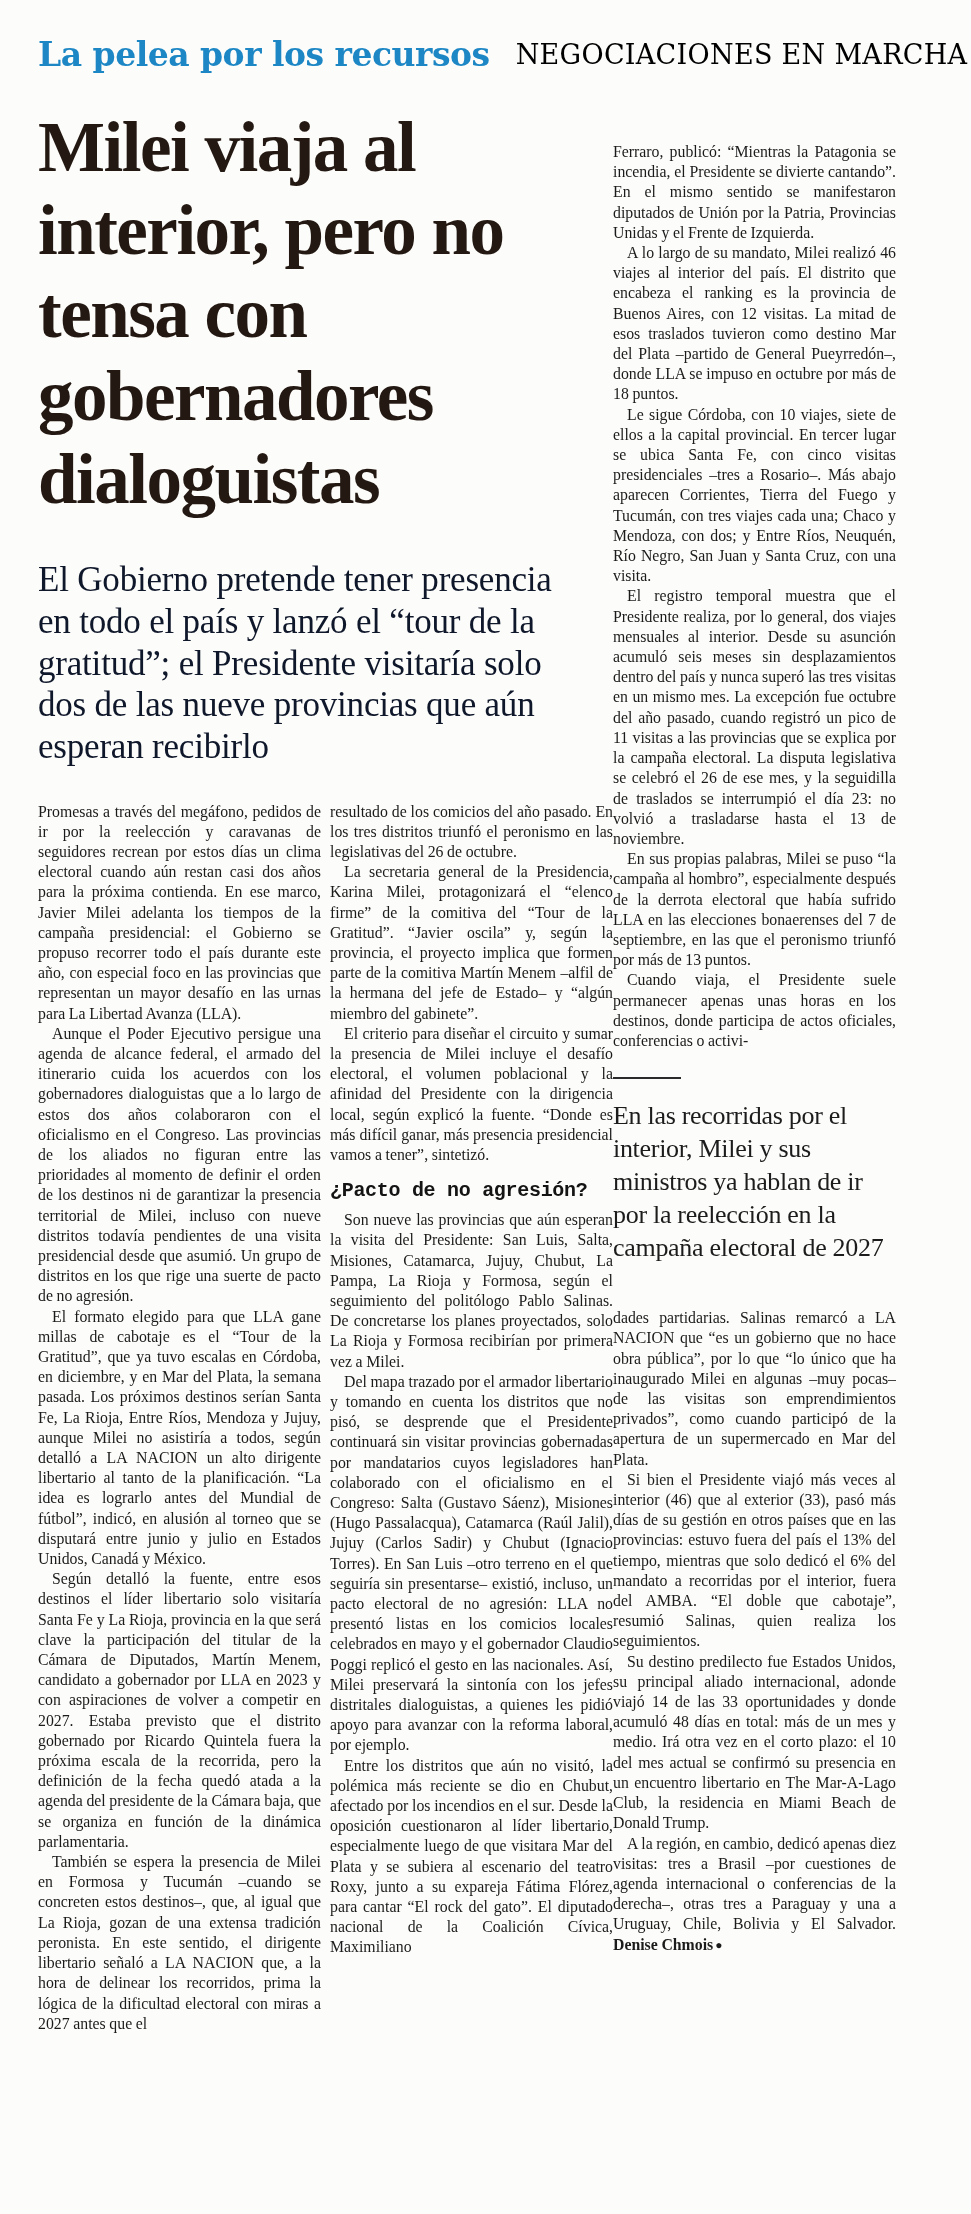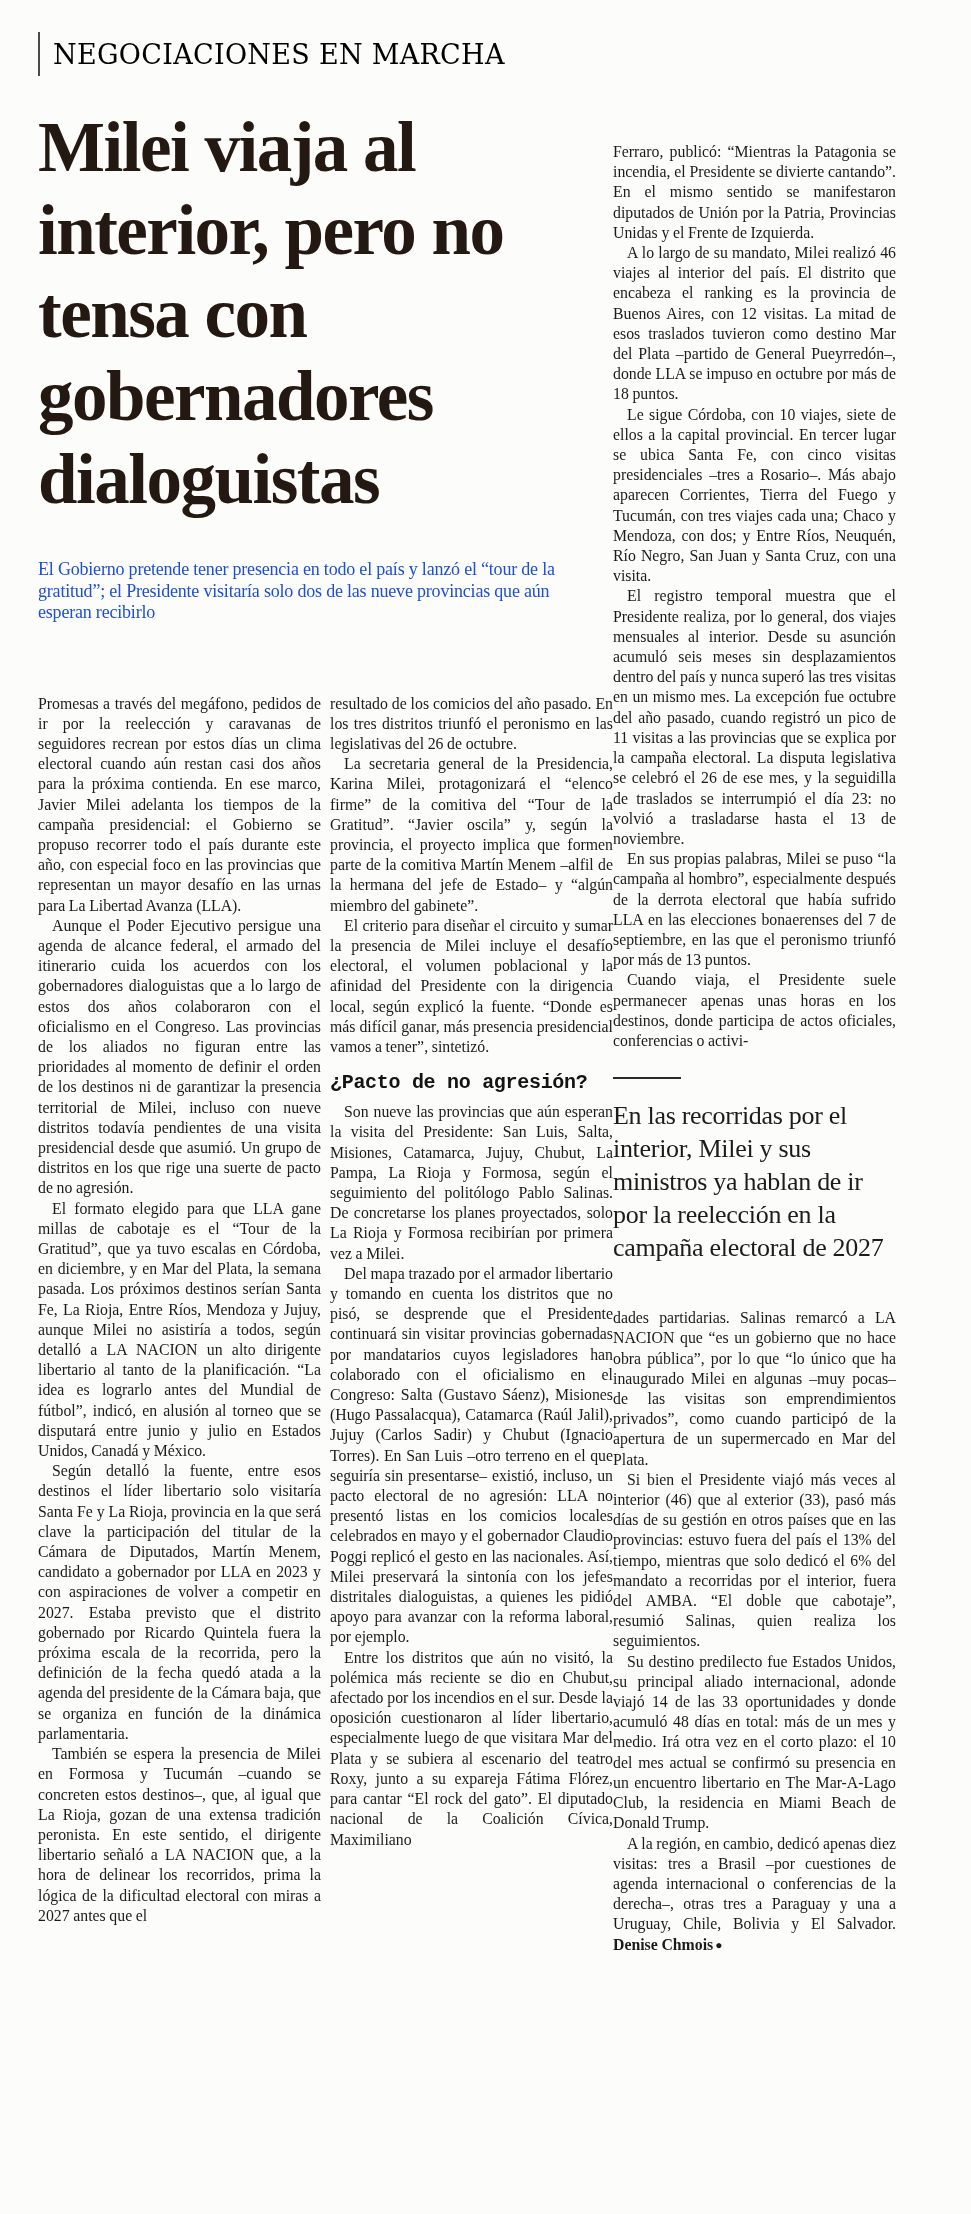--- a/index.html
+++ b/index.html
@@ -27,24 +27,24 @@
   
   .content-row { display:flex; gap:0; margin-top:24px; }
   .left-zone { width:575px; }
   .headline {
     width:560px; margin-top:4px;
     font-weight:700; font-size:71px; line-height:1.17; letter-spacing:-1.5px;
     color:#241812;
   }
   .deck {
     width:548px; margin-top:38px;
-    font-weight:400; font-size:18px; line-height:1.19; letter-spacing:-0.2px;
-    color:#1d4ed8;
+    font-weight:400; font-size:35px; line-height:1.19; letter-spacing:-0.2px;
+    color:#0f172a;
   }
-  .two-cols { display:flex; gap:9px; margin-top:70px; }
+  .two-cols { display:flex; gap:9px; margin-top:34px; }
   .col { width:283px; }
   .col3 { width:283px; padding-top:40px; }
   
   .colcopy p.body-p {
     font-size:15.8px; line-height:20.2px; text-align:justify;
     hyphens:auto; -webkit-hyphens:auto; word-spacing:-0.3px;
     color:#1b1b1b;
   }
   .colcopy p.body-p { text-indent:14px; }
   .colcopy .para-group > p.body-p:first-child { text-indent:0; }
@@ -64,20 +64,21 @@
   .closing { text-indent:14px; }
   .author { font-weight:700; }
   .endmark { font-size:12px; vertical-align:1px; padding-left:2px; }
 </style>
 </head>
 <body>
 
 <div class="page">
 
   <div class="kicker-row">
+    <span class="kicker-title">La pelea por los recursos</span>
     <span class="kicker-sep"></span>
     <span class="kicker-tag">NEGOCIACIONES EN MARCHA</span>
   </div>
 
   <div class="content-row">
 
     <div class="left-zone">
       <h1 class="headline">Milei viaja al interior, pero no tensa con gobernadores dialoguistas</h1>
       <p class="deck">El Gobierno pretende tener presencia en todo el país y lanzó el “tour de la gratitud”; el Presidente visitaría solo dos de las nueve provincias que aún esperan recibirlo</p>
 

